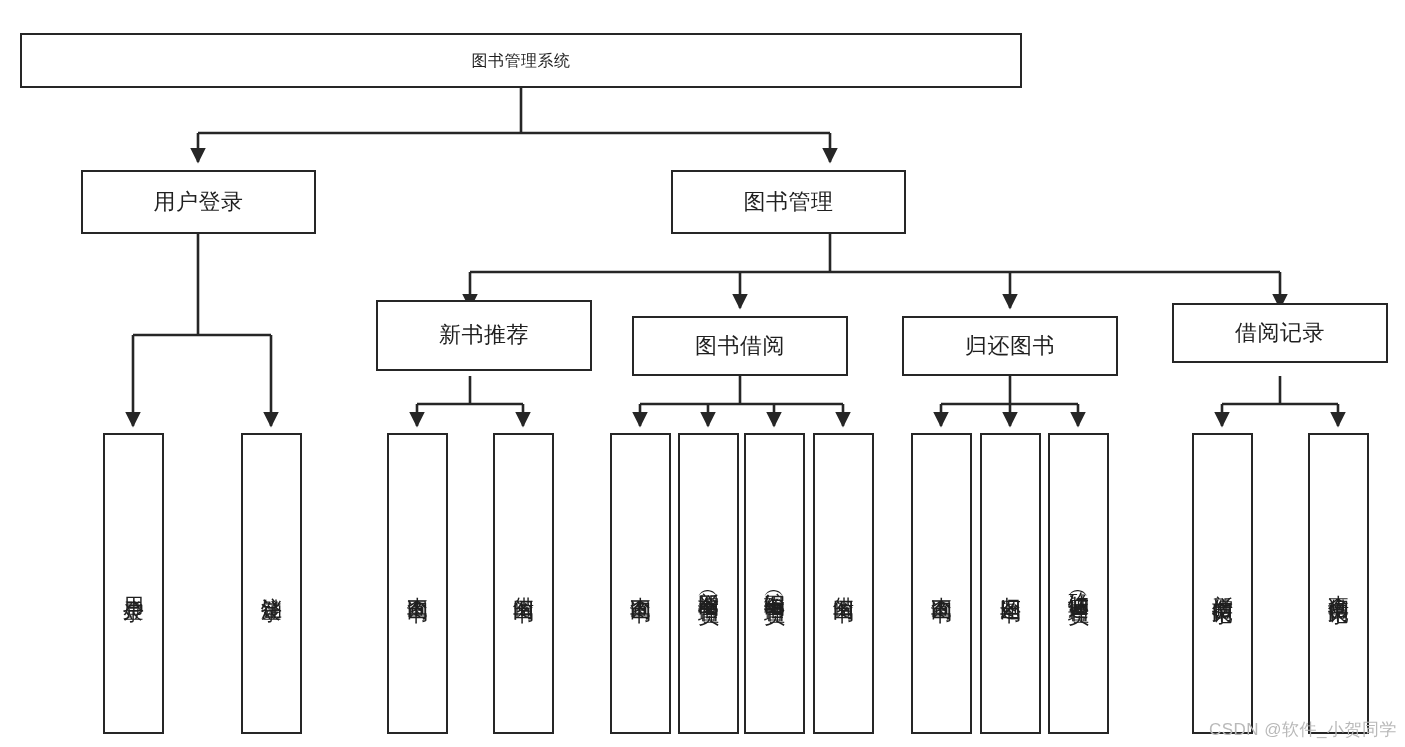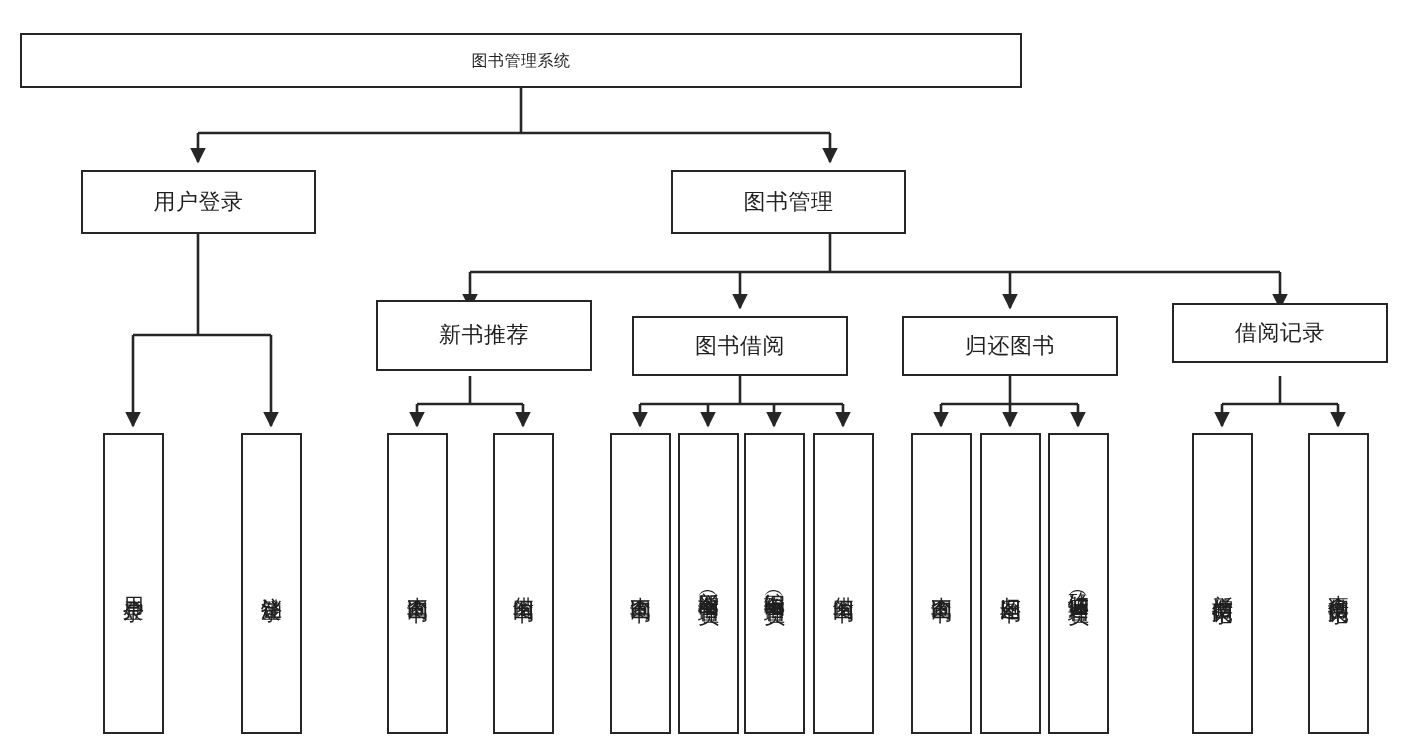--- a/index.html
+++ b/index.html
@@ -141,14 +141,15 @@
   <div class="node node-v" style="left:744px; top:433px; width:61px; height:301px;">编辑图书（管理员）</div>
   <div class="node node-v" style="left:813px; top:433px; width:61px; height:301px;">借阅图书</div>
 
   <div class="node node-v" style="left:911px; top:433px; width:61px; height:301px;">查询图书</div>
   <div class="node node-v" style="left:980px; top:433px; width:61px; height:301px;">归还图书</div>
   <div class="node node-v" style="left:1048px; top:433px; width:61px; height:301px;">确认归还（管理员）</div>
 
   <div class="node node-v" style="left:1192px; top:433px; width:61px; height:301px;">新增借阅记录</div>
   <div class="node node-v" style="left:1308px; top:433px; width:61px; height:301px;">查询借阅记录</div>
 
+  <div class="watermark">CSDN @软件_小贺同学</div>
 
 </div>
 
 </body></html>

